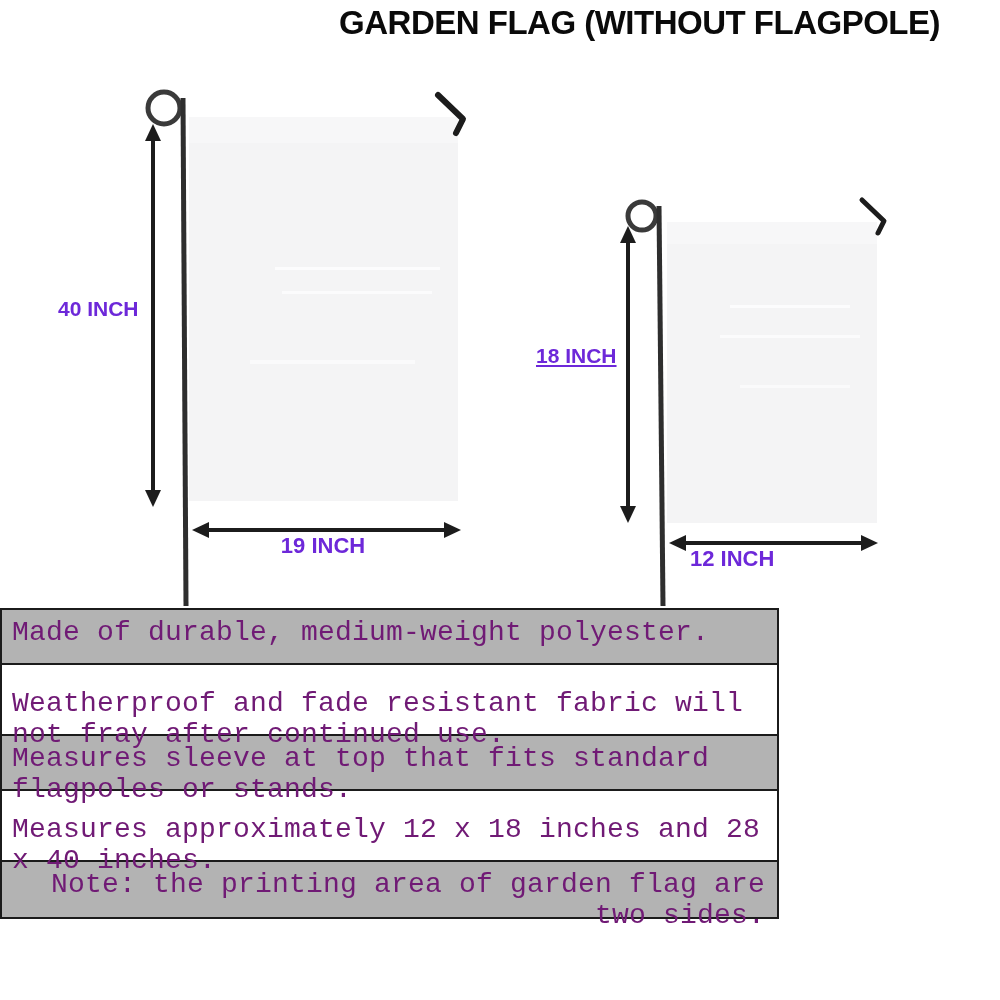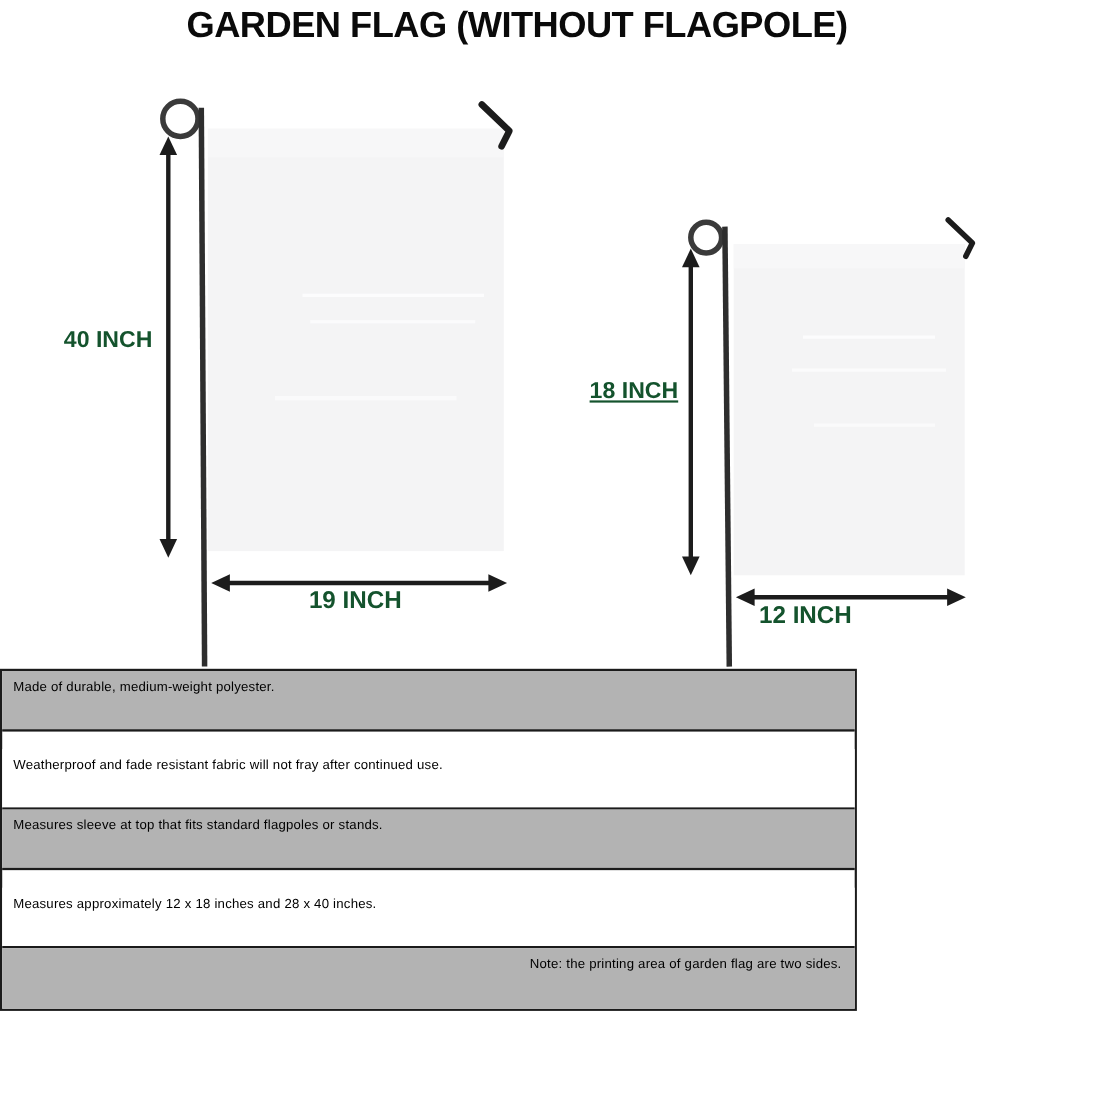--- a/index.html
+++ b/index.html
@@ -13,57 +13,58 @@
     width: 1000px;
     height: 1000px;
     background: #ffffff;
     overflow: hidden;
   }
   .title-block {
     position: absolute;
     top: 4px;
     left: 0;
     width: 940px;
-    text-align: center;
+    text-align: right;
     color: #0a0a0a;
     font-weight: 900;
     font-size: 33px;
     line-height: 37px;
     letter-spacing: -0.5px;
   }
   .diagram-svg {
     position: absolute;
     top: 0;
     left: 0;
   }
   .dim-label {
     position: absolute;
-    color: #14532d;
+    color: #6d28d9;
     font-weight: 700;
     white-space: nowrap;
   }
   .dim-label.v40 { left: 58px;  top: 297px; font-size: 21px; }
   .dim-label.h28 { left: 241px; top: 533px; width: 164px; text-align: center; font-size: 22px; }
   .dim-label.v18 { left: 536px; top: 344px; font-size: 21px; text-decoration: underline; }
   .dim-label.h12 { left: 690px; top: 546px; width: 164px; font-size: 22px; }
   .spec-table {
     position: absolute;
     left: 0;
     top: 608px;
     width: 775px;
     border: 2px solid #1b1b1b;
   }
   .spec-row {
     height: 55px;
     padding: 7px 12px 0 10px;
     box-sizing: border-box;
-    font-size: 12px;
+    font-size: 28px;
     letter-spacing: 0.2px;
-    color: #000000;
+    color: #701a75;
     border-bottom: 2px solid #1b1b1b;
+    font-family: Liberation Mono, monospace;
   }
   .spec-row:last-child { border-bottom: none; text-align: right; }
   .spec-row.gray  { background: #b3b3b3; }
   .spec-row.white { background: #ffffff; margin-top: 16px; }
 </style>
 </head>
 <body>
 
 <div class="canvas">
 

